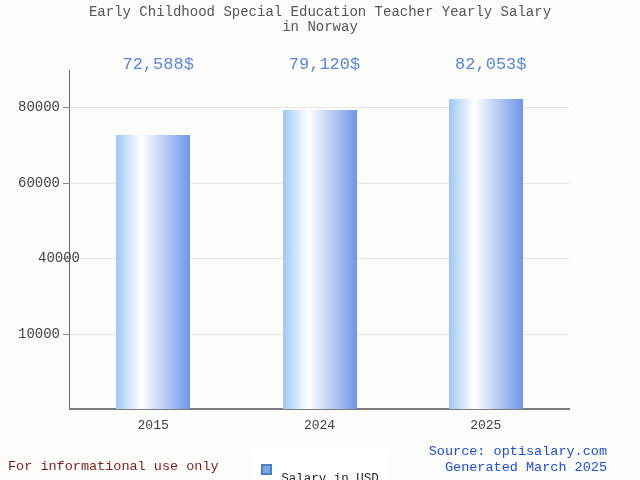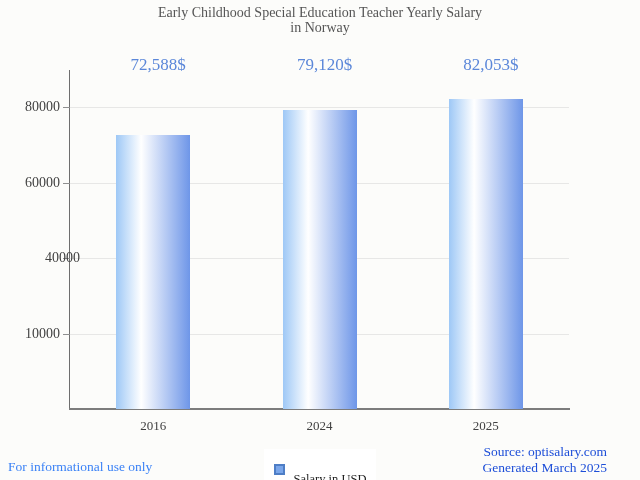--- a/index.html
+++ b/index.html
@@ -1,20 +1,20 @@
 <!DOCTYPE html>
 <html><head>
 <meta charset="utf-8">
 <style>
   html,body{margin:0;padding:0;}
   .canvas{
     position:relative;
     width:640px;height:480px;
     background:#fcfcfa;
-    font-family:Liberation Serif, serif;
+    font-family:Liberation Mono, monospace;
     overflow:hidden;
   }
   .chart-title{
     position:absolute;top:5px;left:0;right:0;
     text-align:center;
     font-size:14px;line-height:15px;
     color:#555555;
   }
   .value-label{
     position:absolute;top:55px;width:140px;
@@ -69,21 +69,21 @@
     border:2px solid #4e7ec6;
   }
   .legend-label{
     font-size:12.5px;
     color:#1f1f1f;
     margin-top:20px;
   }
   .footer-left{
     position:absolute;left:8px;top:459px;
     font-size:13.5px;
-    color:#3b82f6;
+    color:#7f1d1d;
   }
   .footer-right{
     position:absolute;right:33px;top:444px;
     text-align:right;
     font-size:13.5px;line-height:16px;
     color:#1d4ed8;
   }
 </style>
 </head>
 <body>
@@ -106,21 +106,21 @@
       <div class="y-tick" style="top: 258px;"></div>
       <div class="y-label" style="top: 250px; padding-left: 20px;">40000</div>
       <div class="gridline" style="top: 182.5px;"></div>
       <div class="y-tick" style="top: 182.5px;"></div>
       <div class="y-label" style="top: 174.5px;">60000</div>
       <div class="gridline" style="top: 107px;"></div>
       <div class="y-tick" style="top: 107px;"></div>
       <div class="y-label" style="top: 99px;">80000</div>
       <div class="bar" style="left: 116.167px; top: 134.98px; height: 274.02px;"></div>
       <div class="value-label" style="left: 88.1667px;">72,588$</div>
-      <div class="x-label" style="left: 103.167px;">2016</div>
+      <div class="x-label" style="left: 103.167px;">2015</div>
       <div class="bar" style="left: 282.5px; top: 110.322px; height: 298.678px;"></div>
       <div class="value-label" style="left: 254.5px;">79,120$</div>
       <div class="x-label" style="left: 269.5px;">2024</div>
       <div class="bar" style="left: 448.833px; top: 99.2499px; height: 309.75px;"></div>
       <div class="value-label" style="left: 420.833px;">82,053$</div>
       <div class="x-label" style="left: 435.833px; text-align: center;">2025</div>
     </div>
 
   <div class="legend">
     <div class="legend-inner">

